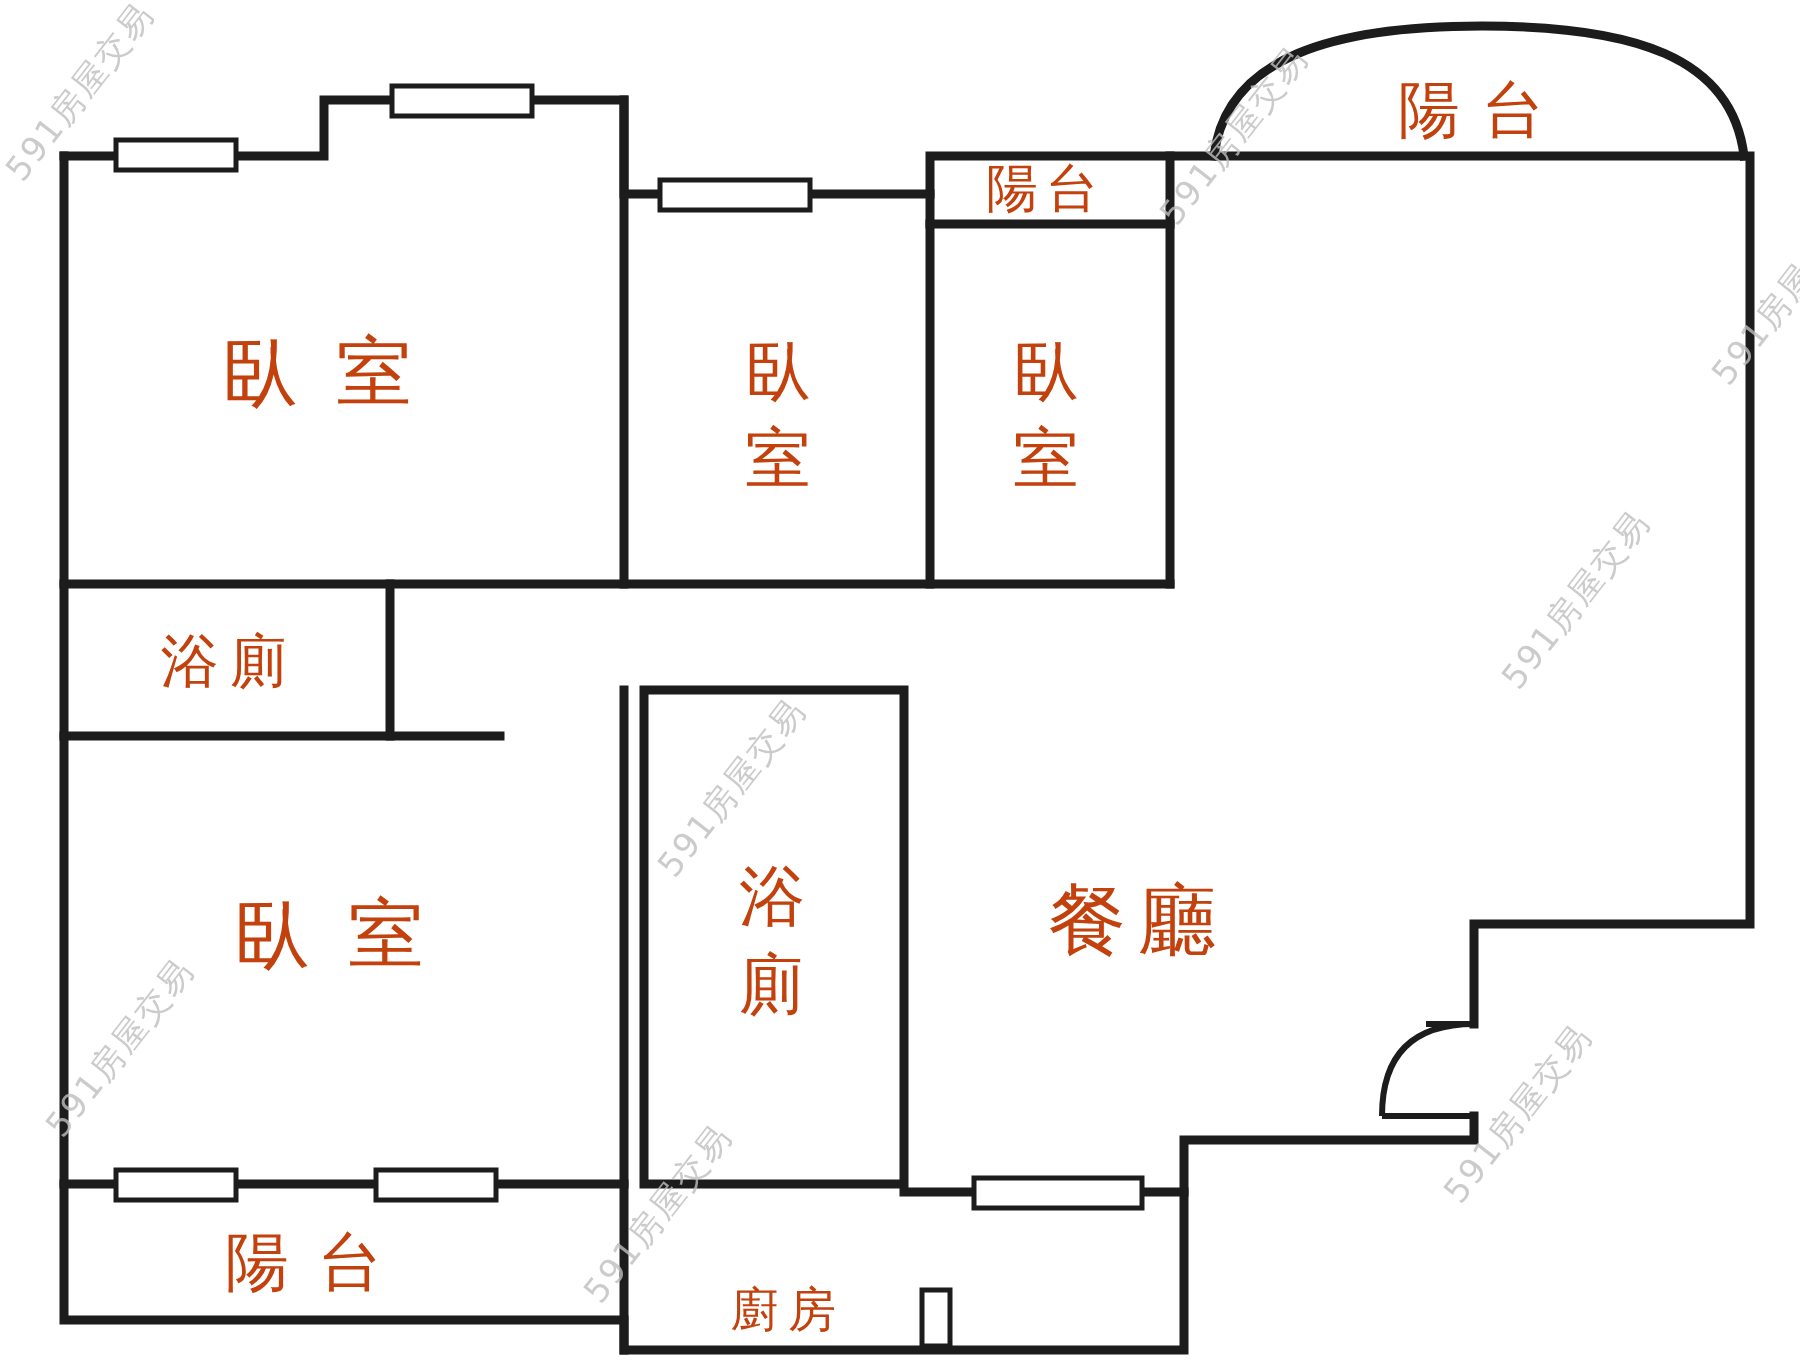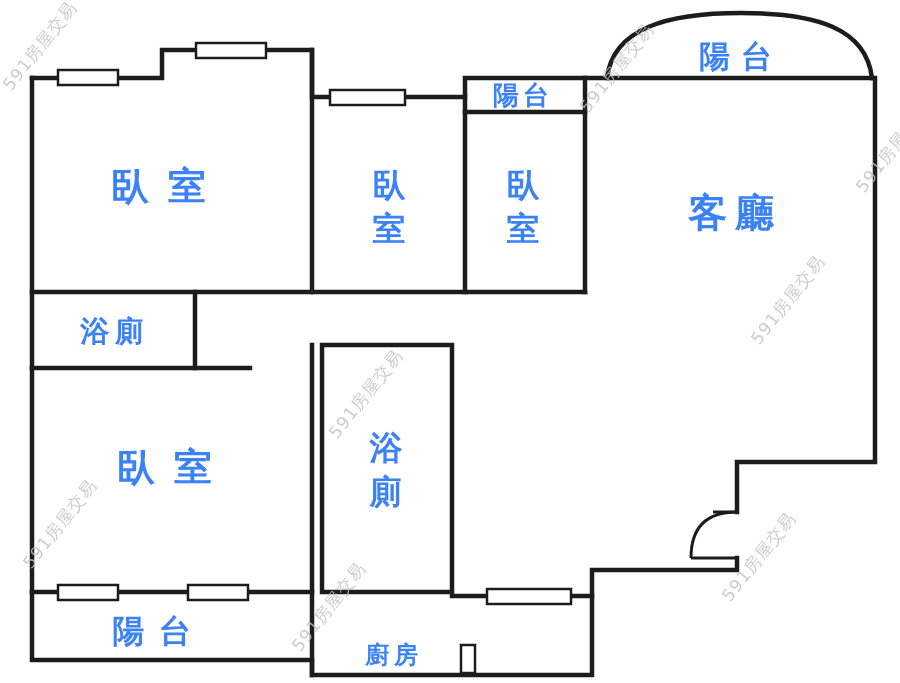--- a/index.html
+++ b/index.html
@@ -3,21 +3,21 @@
 <meta charset="utf-8">
 <style>
   html,body{margin:0;padding:0;background:#ffffff;}
   .canvas{
     position:relative;width:900px;height:683px;background:#ffffff;overflow:hidden;
     font-family:"DejaVu Sans","Liberation Sans",sans-serif;
   }
   .plan-svg{position:absolute;left:0;top:0;}
   .room-label{
     position:absolute;transform:translate(-50%,-50%);
-    font-weight:700;color:#3b82f6;white-space:nowrap;line-height:1;
+    font-weight:400;color:#c2410c;white-space:nowrap;line-height:1;
   }
   .stacked{
     white-space:normal;width:1.08em;word-break:break-all;
     text-align:center;line-height:1.32;
   }
   .wm{
     position:absolute;color:#bfbfbf;opacity:.8;font-size:17px;letter-spacing:1px;
     white-space:nowrap;font-weight:400;
     transform:translate(-50%,-50%) rotate(-52deg);
     pointer-events:none;
@@ -69,28 +69,28 @@
   <div class="room-label" style="left:168px;top:186px;font-size:38px;letter-spacing:.5em">臥室</div>
 
   <div class="room-label stacked" style="left:389px;top:207px;font-size:33px">臥室</div>
 
   <div class="room-label stacked" style="left:523px;top:207px;font-size:33px">臥室</div>
 
   <div class="room-label" style="left:523px;top:95px;font-size:26px;letter-spacing:.15em">陽台</div>
 
   <div class="room-label" style="left:741px;top:56px;font-size:31px;letter-spacing:.35em">陽台</div>
 
-  <div class="room-label" style="left:735px;top:212px;font-size:39px;letter-spacing:.2em">客廳</div>
 
   <div class="room-label" style="left:115px;top:331px;font-size:29px;letter-spacing:.2em">浴廁</div>
 
   <div class="room-label" style="left:174px;top:467px;font-size:38px;letter-spacing:.5em">臥室</div>
 
   <div class="room-label stacked" style="left:386px;top:470px;font-size:33px">浴廁</div>
 
+  <div class="room-label" style="left:569px;top:461px;font-size:39px;letter-spacing:.15em">餐廳</div>
 
   <div class="room-label" style="left:159px;top:631px;font-size:32px;letter-spacing:.45em">陽台</div>
 
   <div class="room-label" style="left:394px;top:655px;font-size:24px;letter-spacing:.2em">廚房</div>
 
   <div class="wm" style="left:617px;top:68px">591房屋交易</div>
   <div class="wm" style="left:893px;top:148px">591房屋交易</div>
   <div class="wm" style="left:788px;top:300px">591房屋交易</div>
   <div class="wm" style="left:366px;top:394px">591房屋交易</div>
   <div class="wm" style="left:60px;top:524px">591房屋交易</div>

